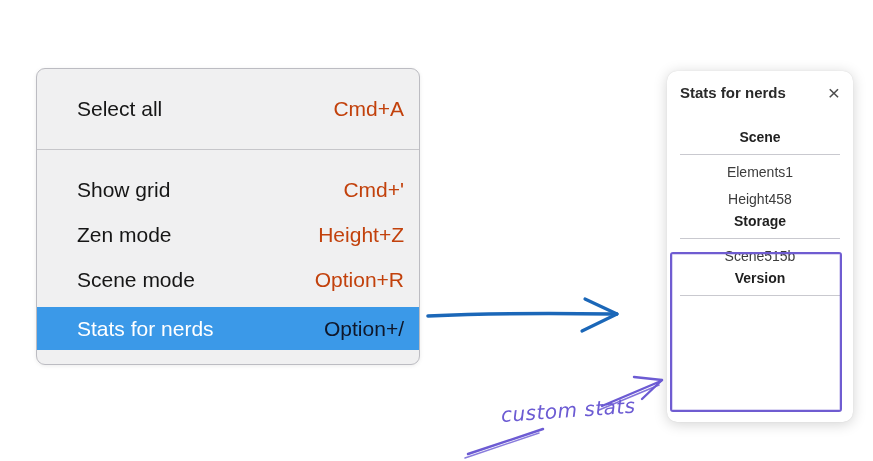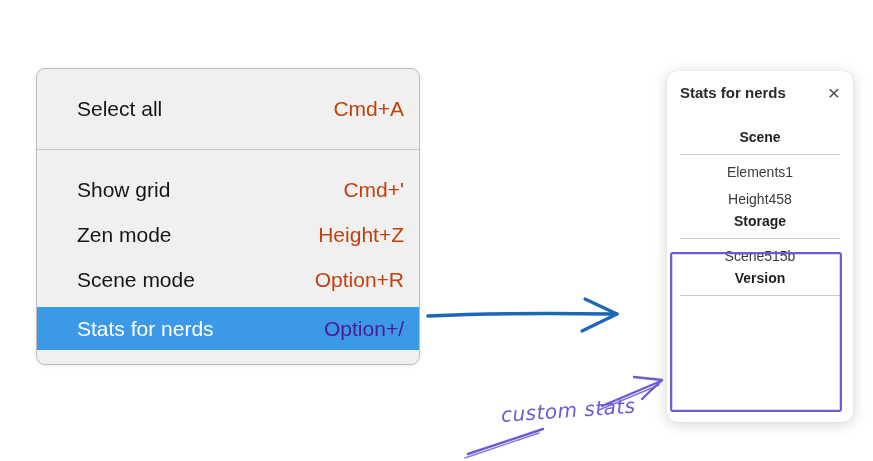--- a/index.html
+++ b/index.html
@@ -23,21 +23,21 @@
   }
   .menu-row .shortcut{color:#c2410c;}
   .row-select{height:80px;}
   .menu-divider{height:0;border-top:1px solid #c6c6ca;}
   .row-first{margin-top:17px;}
   .row-mid{height:45px;}
   .row-highlight{
     height:43px;margin-top:5px;background:#3b99e8;
   }
   .row-highlight .label{color:#ffffff;}
-  .row-highlight .shortcut{color:#4c1d95;}
+  .row-highlight .shortcut{color:#0f172a;}
 
   
   .blue-arrow{position:absolute;left:420px;top:290px;pointer-events:none;}
 
   
   .stats-panel{
     position:absolute;left:667px;top:71px;width:186px;height:351px;
     box-sizing:border-box;background:#ffffff;border-radius:10px;
     box-shadow:0 2px 14px rgba(0,0,0,0.18), 0 0 1px rgba(0,0,0,0.15);
     padding:13px 13px 10px;font-size:14px;color:#3c3c3c;

